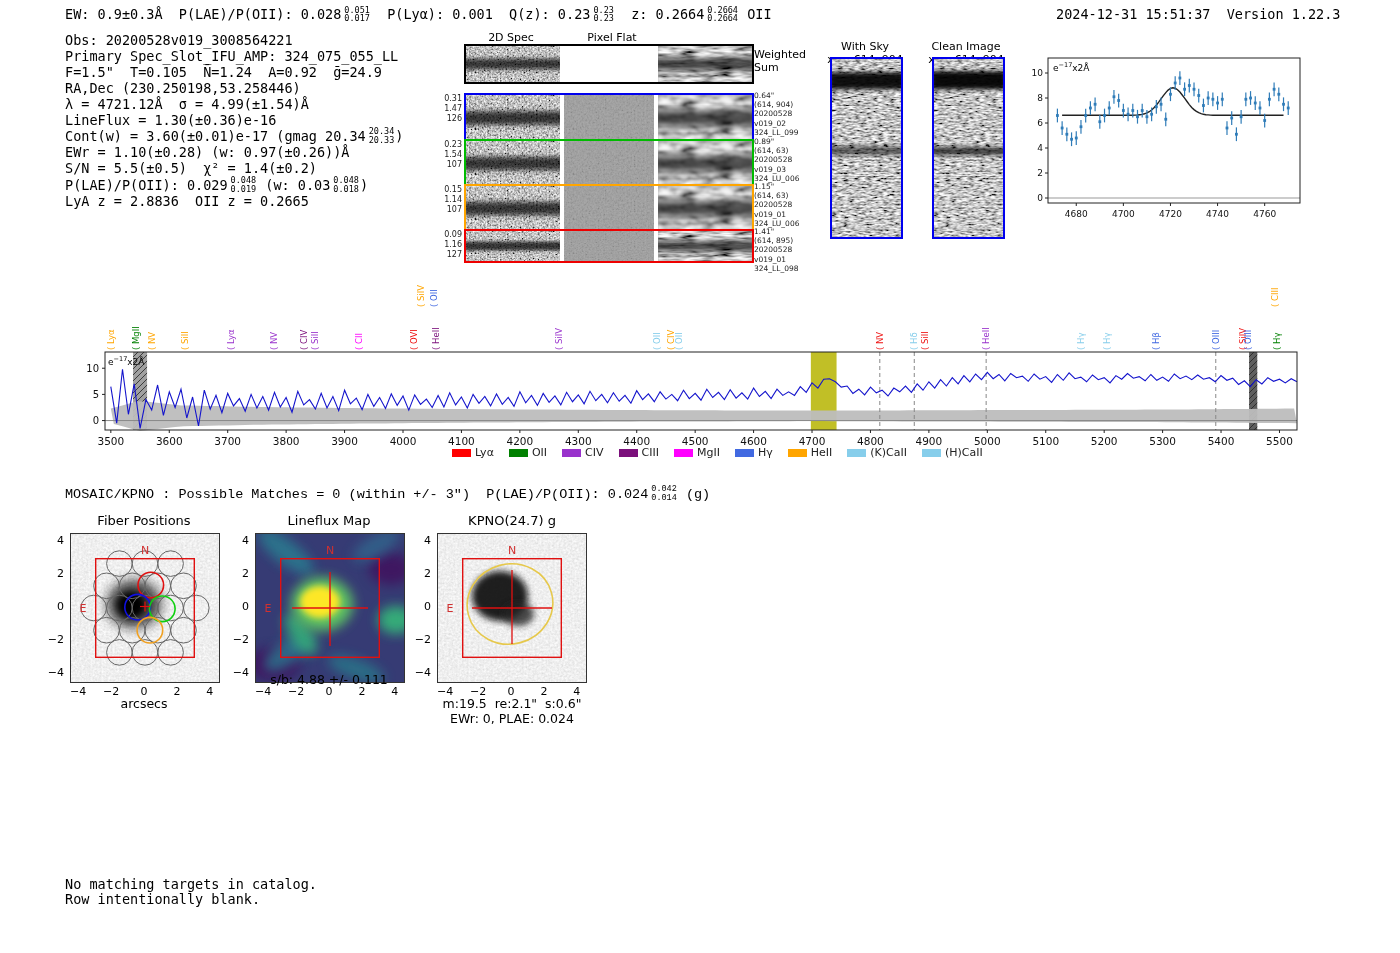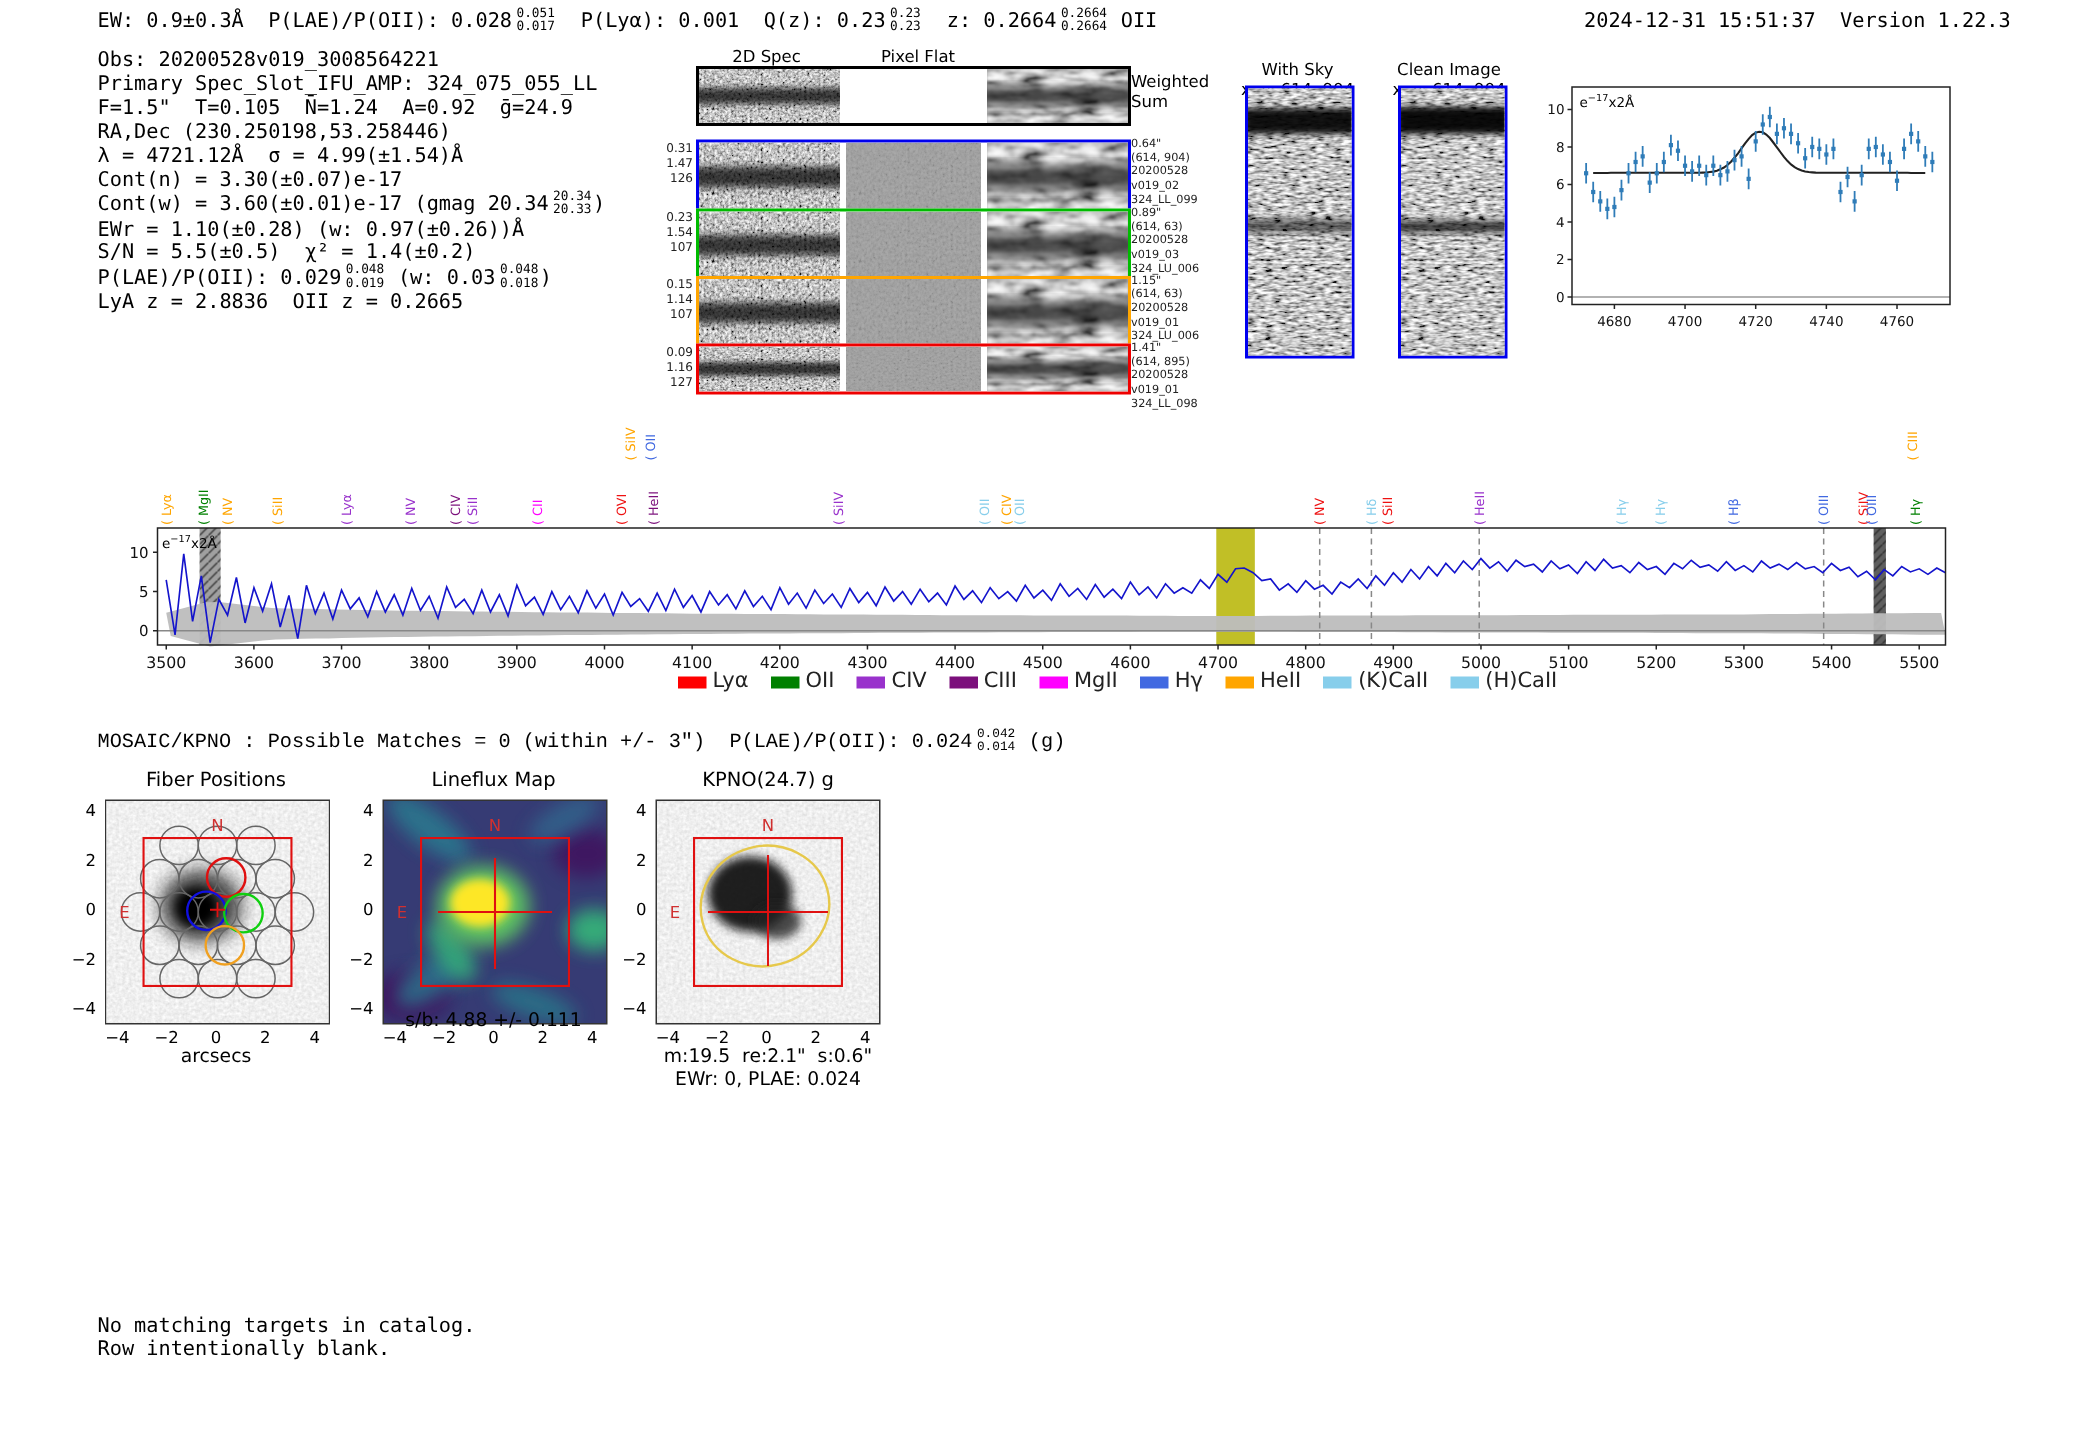--- a/index.html
+++ b/index.html
@@ -17,21 +17,21 @@
   .strip{position:absolute;top:0;height:100%;overflow:hidden;}
   .lbl-l{font-size:8px;line-height:10px;text-align:right;color:#222;}
   .lbl-r{font-size:7.5px;line-height:9.2px;color:#222;}
   .lbl-r-big{font-size:11px;line-height:13px;color:#000;}
   .panel-title{font-size:11px;line-height:13px;text-align:center;transform:translateX(-50%);}
   .cut-title{font-size:13px;transform:translateX(-50%);}
   .cut-caption{font-size:12.5px;transform:translateX(-50%);white-space:pre;}
   .tick{font-size:11px;color:#000;}
   .ylab{font-size:9px;white-space:pre;}
   .ylab sup{font-size:6.5px;}
-  #spec-legend{display:flex;gap:15px;align-items:center;font-size:14px;color:#222;}
+  #spec-legend{display:flex;gap:15px;align-items:center;font-size:11px;color:#222;}
   .sw{display:inline-block;width:19px;height:8px;margin-right:4px;vertical-align:-1px;}
   svg text{font-family:"DejaVu Sans",sans-serif;}
 </style>
 </head>
 <body>
 
 <svg width="0" height="0" style="position:absolute" aria-hidden="true">
   <defs>
     <filter id="fN" x="0%" y="0%" width="100%" height="100%">
       <feTurbulence type="fractalNoise" baseFrequency="0.55" numOctaves="3" seed="11" stitchTiles="stitch"></feTurbulence>
@@ -90,21 +90,21 @@
 
   <div class="abs mono hdr pre" style="left:65px;top:6px;"><span>EW: 0.9±0.3Å  P(LAE)/P(OII): 0.028</span><span class="stack"><span>0.051</span><span>0.017</span></span><span>  P(Lyα): 0.001  Q(z): 0.23</span><span class="stack"><span>0.23</span><span>0.23</span></span><span>  z: 0.2664</span><span class="stack"><span>0.2664</span><span>0.2664</span></span><span> OII</span></div>
   <div class="abs mono hdr pre" style="left:1056px;top:6px;">2024-12-31 15:51:37  Version 1.22.3</div>
 
   <div class="abs mono" style="left:65px;top:33px;" id="info-block">
       <div class="info-line"><span>Obs: 20200528v019_3008564221</span></div>
       <div class="info-line"><span>Primary Spec_Slot_IFU_AMP: 324_075_055_LL</span></div>
       <div class="info-line"><span>F=1.5"  T=0.105  N̄=1.24  A=0.92  ḡ=24.9</span></div>
       <div class="info-line"><span>RA,Dec (230.250198,53.258446)</span></div>
       <div class="info-line"><span>λ = 4721.12Å  σ = 4.99(±1.54)Å</span></div>
-      <div class="info-line"><span>Cont(n) = 3.30(±0.07)e-17</span></div>
+      <div class="info-line"><span>LineFlux = 1.30(±0.36)e-16</span></div>
       <div class="info-line"><span>Cont(w) = 3.60(±0.01)e-17 (gmag 20.34</span><span class="stack"><span>20.34</span><span>20.33</span></span><span>)</span></div>
       <div class="info-line"><span>EWr = 1.10(±0.28) (w: 0.97(±0.26))Å</span></div>
       <div class="info-line"><span>S/N = 5.5(±0.5)  χ² = 1.4(±0.2)</span></div>
       <div class="info-line"><span>P(LAE)/P(OII): 0.029</span><span class="stack"><span>0.048</span><span>0.019</span></span><span> (w: 0.03</span><span class="stack"><span>0.048</span><span>0.018</span></span><span>)</span></div>
       <div class="info-line"><span>LyA z = 2.8836  OII z = 0.2665</span></div>
     </div>
 
   <div class="abs colhdr" style="left:511px;top:31px;">2D Spec</div>
   <div class="abs colhdr" style="left:612px;top:31px;">Pixel Flat</div>
   <div class="abs colhdr" style="left:701px;top:49px;">Smoothed</div>

